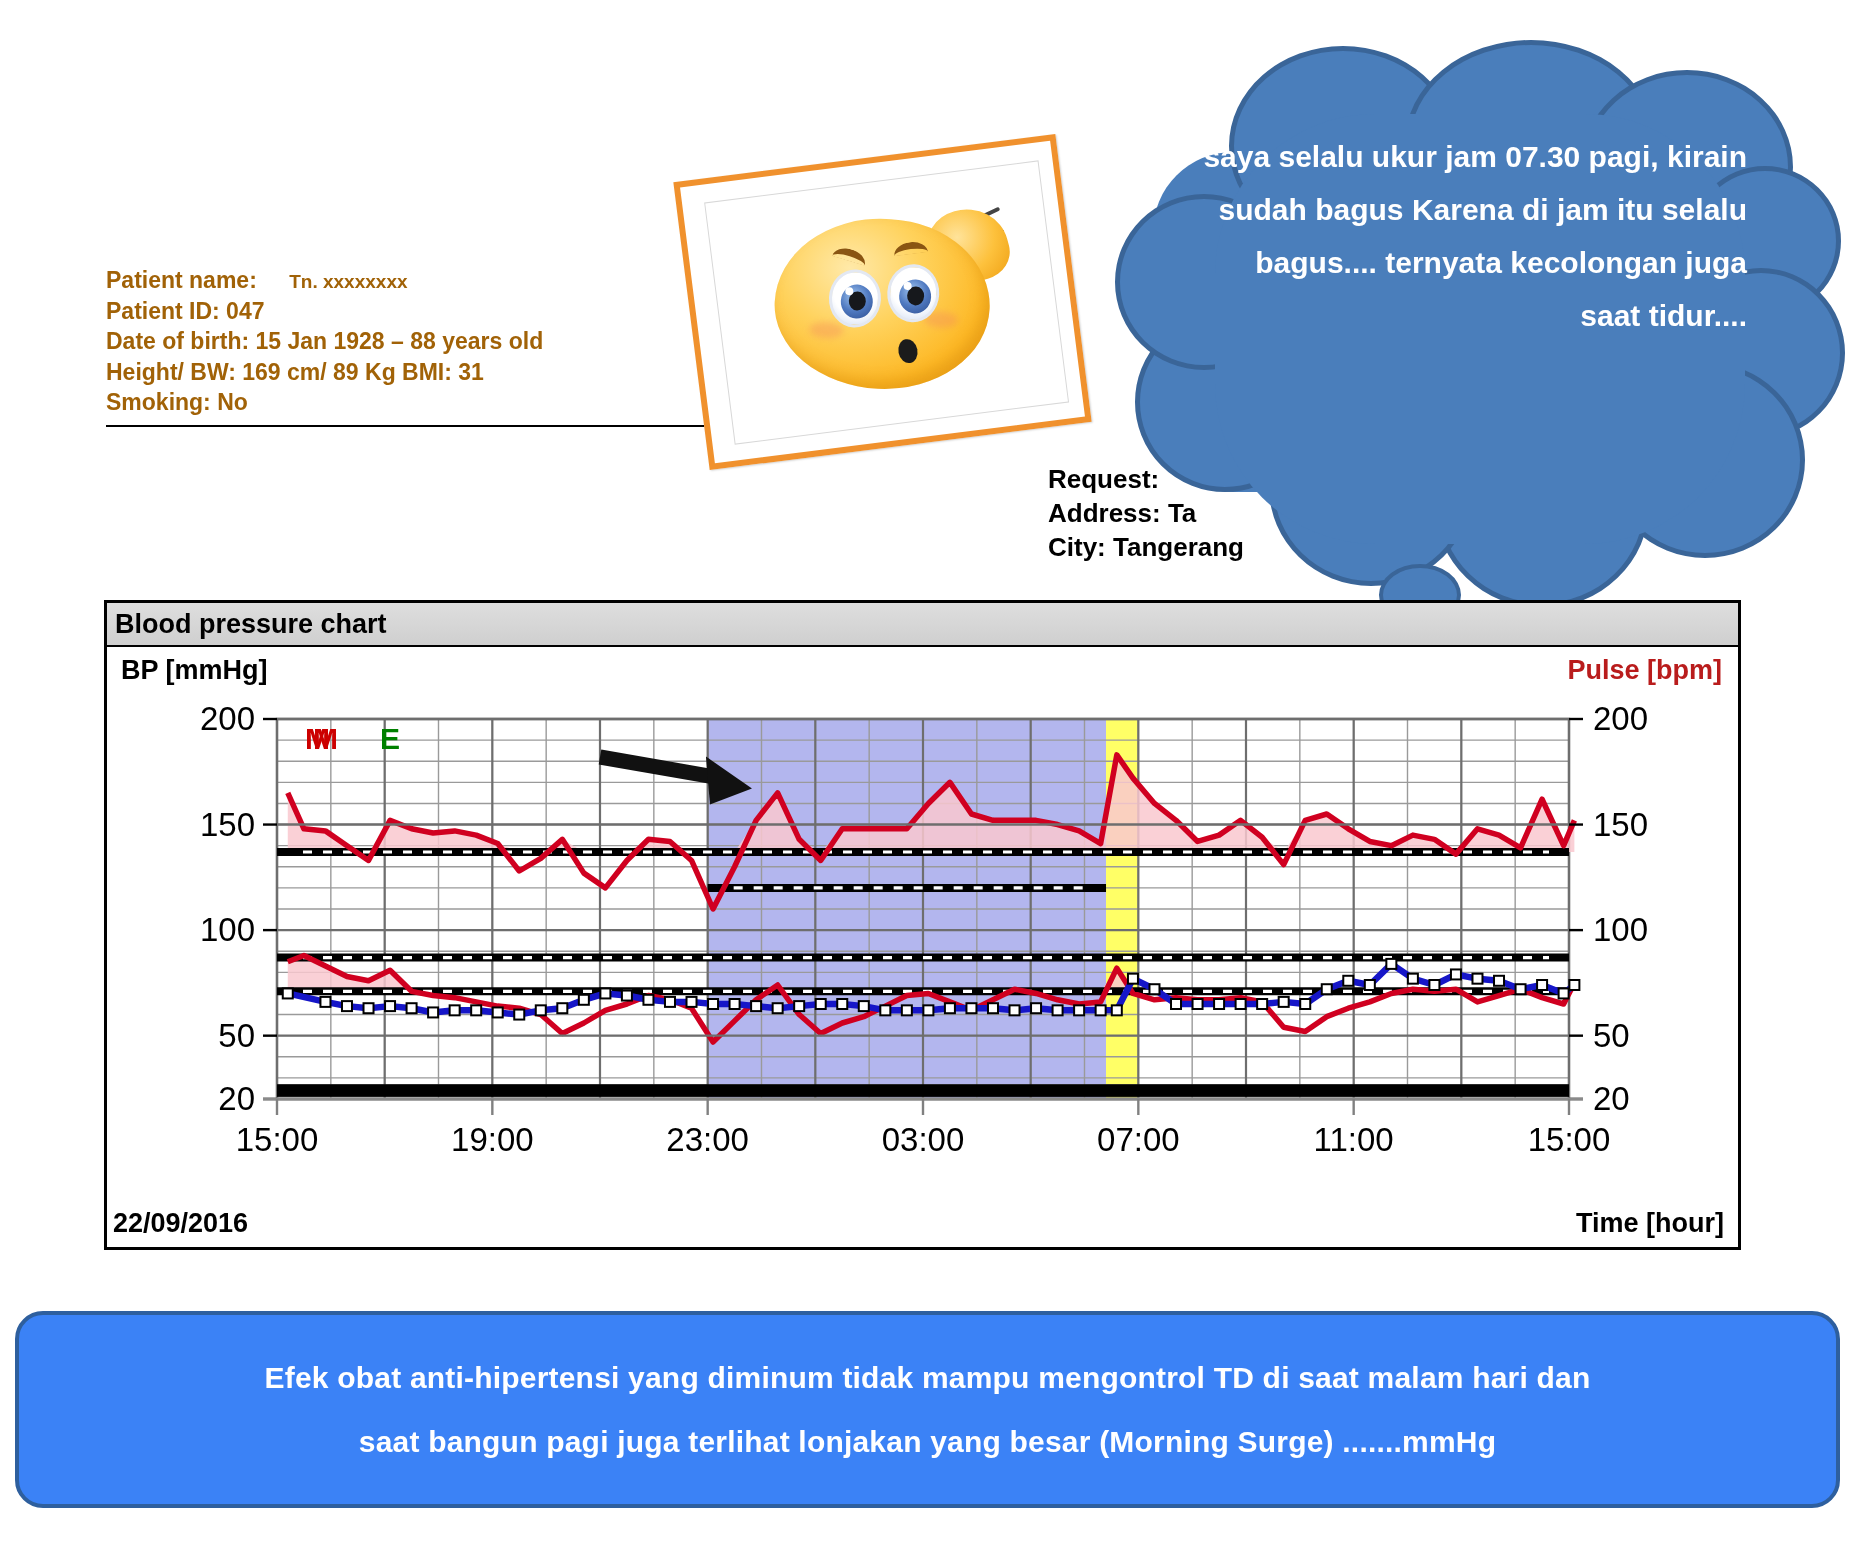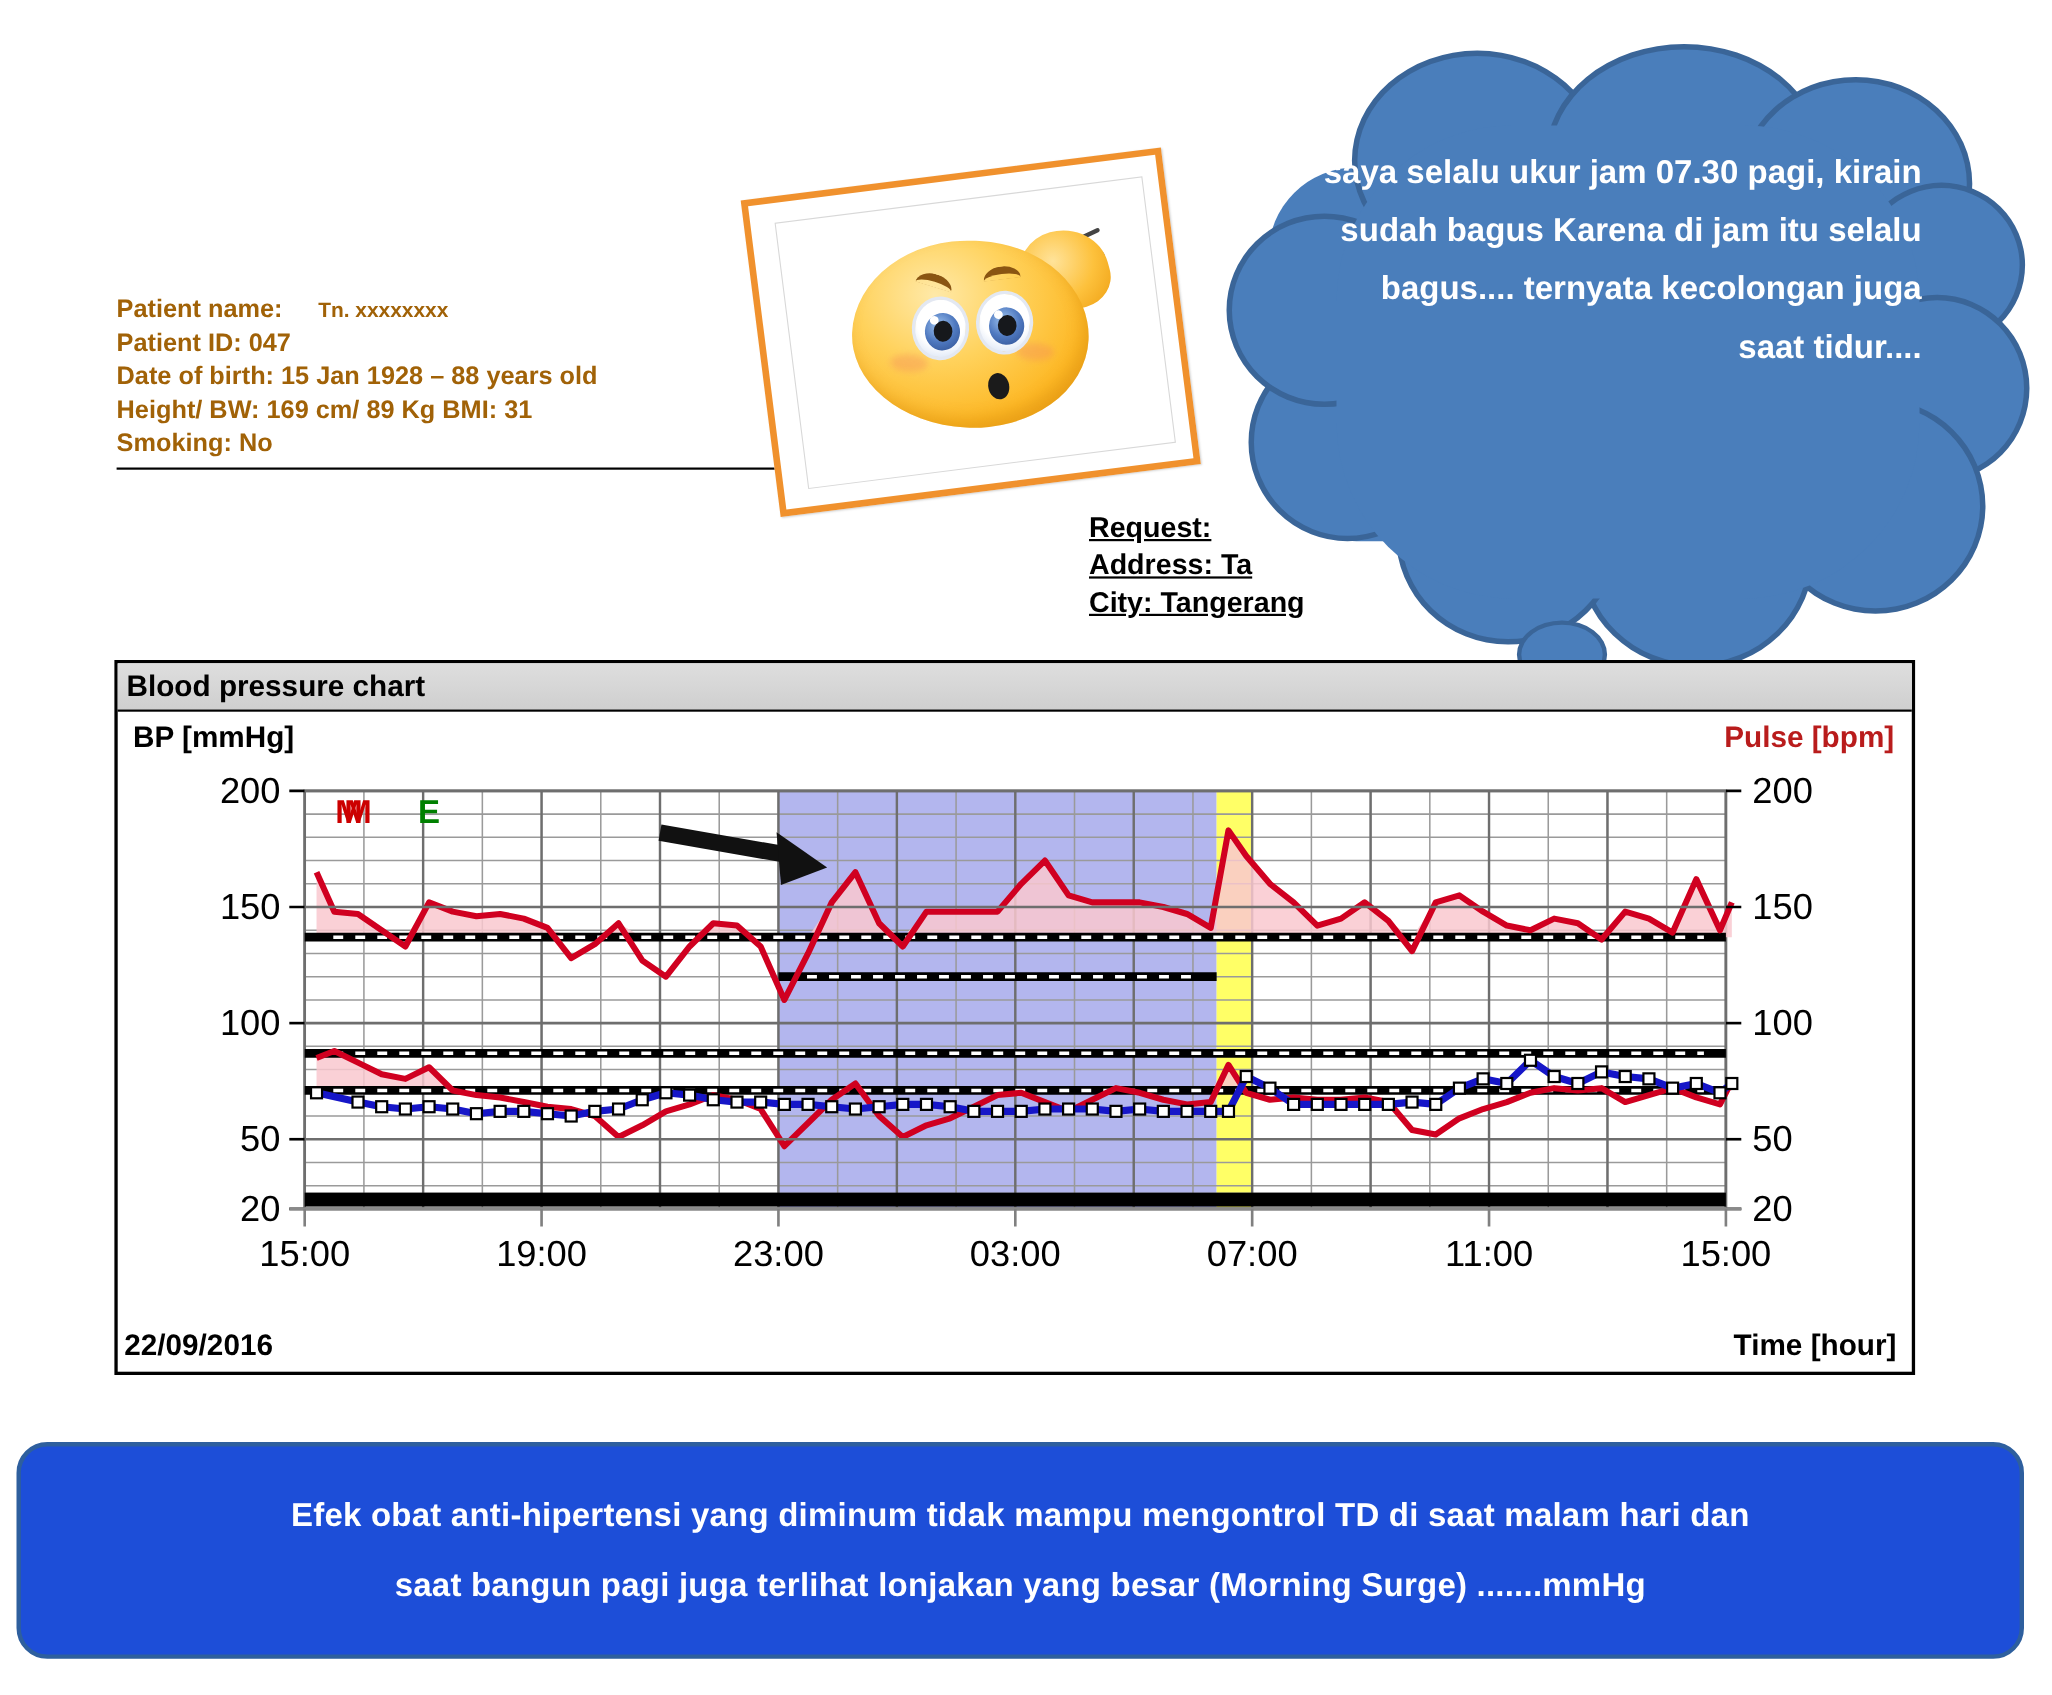--- a/index.html
+++ b/index.html
@@ -140,23 +140,22 @@
     border-radius: 50%;
     background: rgba(245,140,90,.38);
     filter: blur(3px);
   }
   #blush-left { left: 36px; top: 120px; }
   #blush-right { left: 150px; top: 104px; }
 
   
   #request-info {
     position: absolute;
-    left: 990px; top: 462px;
+    left: 1048px; top: 462px;
     width: 420px;
-    text-decoration: underline;
   }
   #request-info .line {
     font: bold 26px/34px "Liberation Sans", sans-serif;
     color: #000;
     white-space: nowrap;
   }
 
   
   #cloud {
     position: absolute;
@@ -238,21 +237,21 @@
     right: 14px; bottom: 8px;
     font: bold 27px "Liberation Sans", sans-serif;
     color: #000;
   }
 
   
   #banner {
     position: absolute;
     left: 15px; top: 1311px;
     width: 1825px; height: 197px;
-    background: #1d4ed8;
+    background: #3b82f6;
     border: 4px solid #2e5f9e;
     border-radius: 28px;
     display: flex; flex-direction: column;
     align-items: center; justify-content: center;
   }
   #banner .bline {
     color: #ffffff;
     font: bold 30px "Liberation Sans", sans-serif;
     text-align: center;
     margin: 15px 0;

